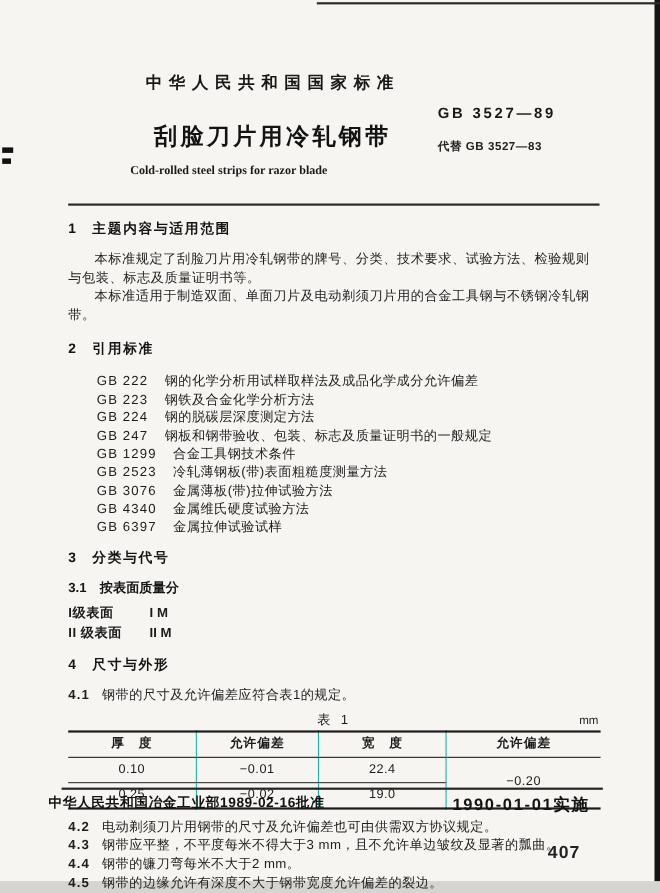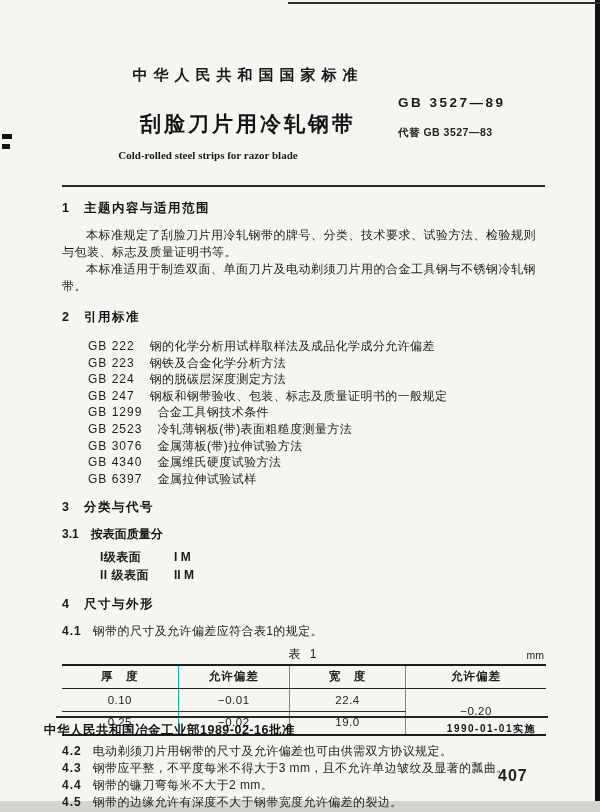--- a/index.html
+++ b/index.html
@@ -60,21 +60,21 @@
   .sec-h .ti { letter-spacing:1.5px; }
   .para { text-indent:2em; letter-spacing:0.5px; }
   .para-gap { margin-bottom:12px; }
   .s2-block { margin-top:14px; }
   .refs { margin:12px 0 0 26px;text-align:center; }
   .ref-row { display:flex; line-height:16.6px; letter-spacing:0.4px; }
   .ref-code { flex:none; letter-spacing:1px; }
   .ref-title { margin-left:15px; }
   .sub-h { font-weight:bold; color:#151515; margin-bottom:6px; }
   .sub-h .no { margin-right:12px; }
-  .grade-row { display:flex; margin-left:38px; line-height:17.5px; font-weight:bold; color:#1a1a1a; }
+  .grade-row { display:flex; line-height:17.5px; font-weight:bold; color:#1a1a1a; }
   .grade-label { width:74px; flex:none; letter-spacing:0.5px; }
   .s3-block, .s4-block { margin-top:12px; }
   .item-row { line-height:17.2px; letter-spacing:0.4px; }
   .item-row .no { font-weight:bold; margin-right:11px; letter-spacing:1px; }
 
   
   .tbl-cap-row { position:relative; height:16px; margin-top:5px; margin-bottom:2px; }
   .tbl-cap { position:absolute; left:0; right:0; text-align:center; font-size:12px; letter-spacing:3px; color:#1a1a1a; }
   .tbl-unit { position:absolute; right:2px; top:1px; font-size:10.5px; color:#222; }
   table.t1 {
@@ -91,21 +91,21 @@
   table.t1 td { height:23px; text-align:center; vertical-align:middle; letter-spacing:0.5px; }
   table.t1 th + th, table.t1 td + td { border-left:1px solid #14b8a6; }
   table.t1 tbody tr.r1 td { border-bottom:1px solid #333; }
   table.t1 td.merged { border-bottom:none; }
   .c1{width:24%}.c2{width:23%}.c3{width:24%}.c4{width:29%}
 
   
   .footer-rule { position:absolute; left:56px; top:716px; width:492px; height:2px; background:#252525; }
   .footer { position:absolute; left:44px; top:722px; width:492px; display:flex; justify-content:space-between; }
   .footer .f-left  { font-size:12.5px; font-weight:bold; letter-spacing:0.5px; color:#131313; }
-  .footer .f-right { font-size:10px; font-weight:bold; letter-spacing:1.5px; color:#131313; }
+  .footer .f-right { font-size:15px; font-weight:bold; letter-spacing:1.5px; color:#131313; }
   .page-num { position:absolute; left:482px; top:767px; font-size:16px; font-weight:bold; letter-spacing:1px; color:#222;margin-left:16px; }
 </style>
 </head>
 <body>
 
 <div class="page">
 
   <div class="scan-edge-right"></div>
   <div class="scan-edge-top"></div>
   <div class="scan-mark-1"></div>

